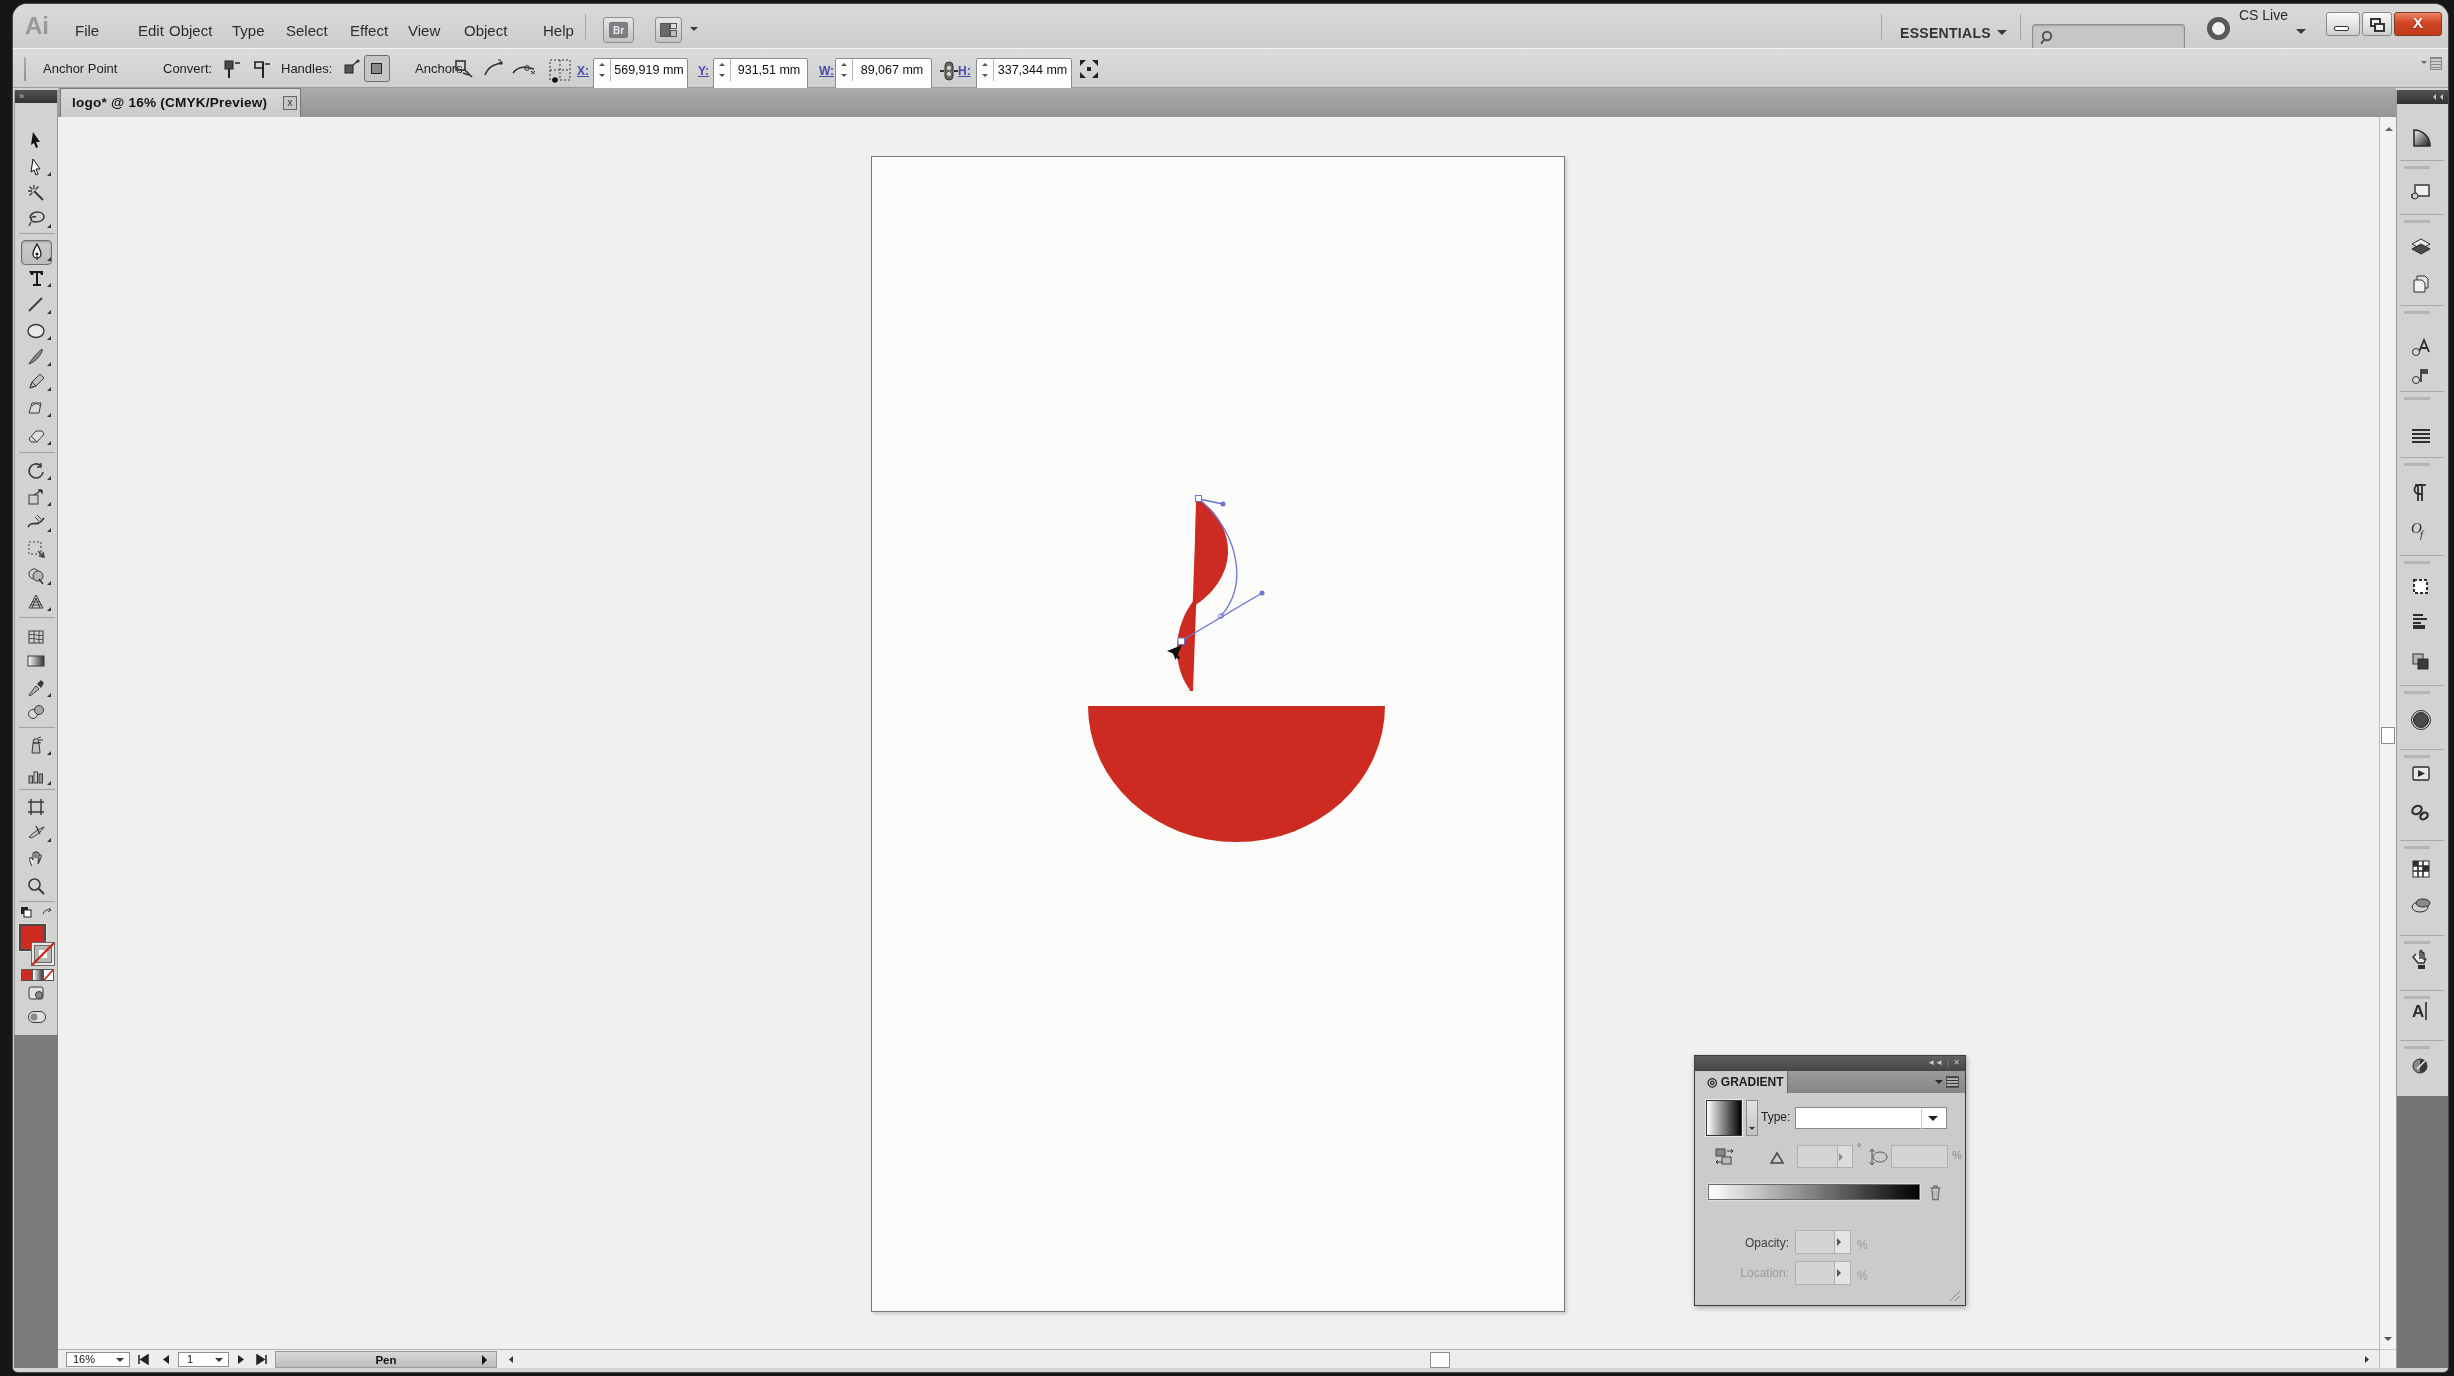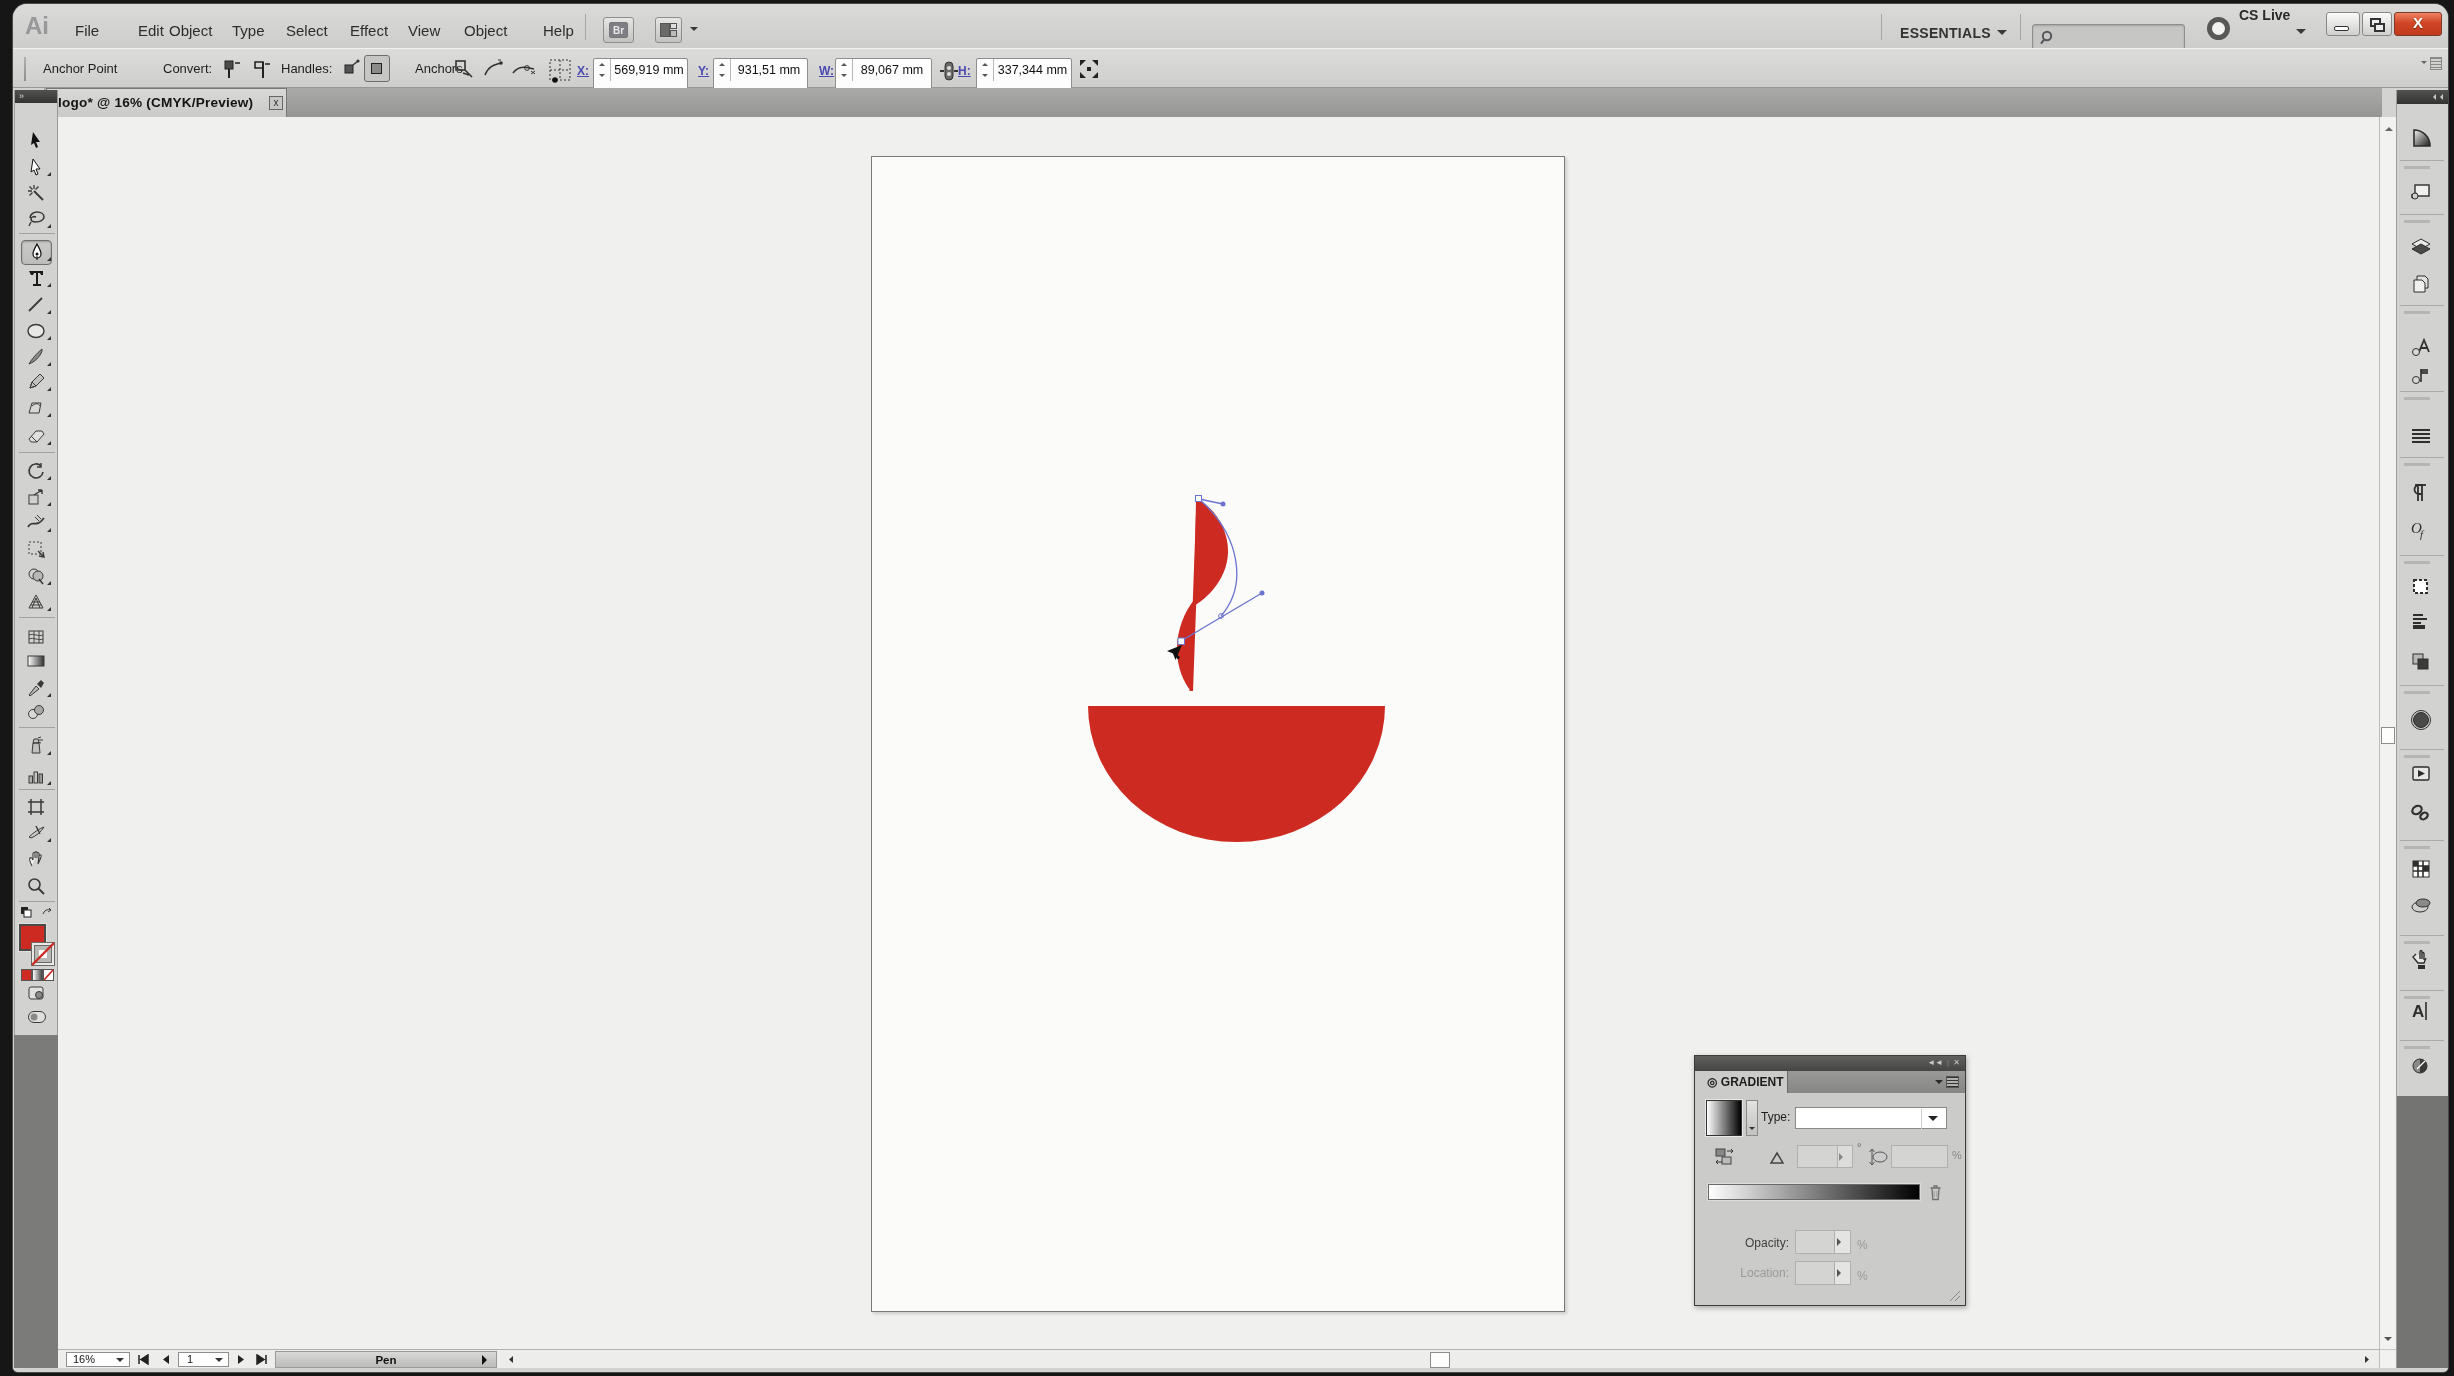--- a/index.html
+++ b/index.html
@@ -51,21 +51,21 @@
     <span class="abs" style="left:1887px;top:21px;font-size:14px;font-weight:bold;color:#333331;letter-spacing:0.3px;">ESSENTIALS</span>
     <div class="abs" style="left:1984px;top:26px;width:0;height:0;border:5px solid transparent;border-top-color:#3a3a38;"></div>
     <div class="abs" style="left:2007px;top:10px;width:1px;height:26px;background:#a6a6a4;"></div>
     <div class="abs" style="left:2019px;top:20px;width:153px;height:26px;border:1px solid #8e8e8c;border-radius:3px;background:#c6c6c4;box-shadow:inset 0 1px 2px rgba(0,0,0,0.18);">
       <svg class="abs" style="left:5px;top:4px" width="18" height="18" viewBox="0 0 18 18">
           <circle cx="9" cy="7" r="4.2" fill="none" stroke="#55555a" stroke-width="2"></circle>
           <path d="M6.3 10.3 L3 14.6" stroke="#55555a" stroke-width="2"></path>
         </svg>
     </div>
     <div class="abs" style="left:2194px;top:13px;width:23px;height:23px;border:5px solid #585856;border-radius:50%;background:#f2f2f0;"></div>
-    <span class="abs" style="left:2226px;top:3px;font-size:14px;font-weight:bold;color:#2a2a28;">CS Live</span>
+    <span class="abs" style="left:2226px;top:3px;font-size:14px;font-weight:normal;color:#2a2a28;">CS Live</span>
     <div class="abs" style="left:2283px;top:25px;width:0;height:0;border:5px solid transparent;border-top-color:#3a3a38;"></div>
 
     <div class="abs" style="left:2313px;top:8px;width:34px;height:24px;border:1px solid #88888a;border-radius:3px;background:linear-gradient(#fbfbf9,#cfcfcd);">
       <div class="abs" style="left:7px;top:13px;width:15px;height:5px;background:#fff;border:1px solid #333;border-radius:2px;"></div>
     </div>
     <div class="abs" style="left:2349px;top:8px;width:30px;height:24px;border:1px solid #88888a;border-radius:3px;background:linear-gradient(#fbfbf9,#cfcfcd);">
       <div class="abs" style="left:7px;top:5px;width:11px;height:9px;border:2px solid #333;background:#eee;"></div>
       <div class="abs" style="left:11px;top:10px;width:11px;height:9px;border:2px solid #333;background:#eee;"></div>
     </div>
     <div class="abs" style="left:2381px;top:8px;width:48px;height:24px;border:1px solid #7e3a2a;border-radius:3px;background:linear-gradient(#ef8463,#cf4526 45%,#c23a1c);">
@@ -153,21 +153,21 @@
           <path d="M2 20 l0 -6 6 6z"></path>
           <path d="M20 20 l-6 0 6 -6z"></path>
         </g>
         <rect x="9" y="9" width="4" height="4" fill="#222"></rect>
       </svg>
 
     <div class="abs" style="left:2408px;top:12px;width:0;height:0;border:3.5px solid transparent;border-top-color:#66666a;"></div>
     <div class="abs" style="left:2417px;top:8px;width:12px;height:13px;background:linear-gradient(#8a8a88 1px,transparent 1px) 0 0/100% 3px,#d0d0ce;border:1px solid #8a8a88;"></div>
   </div>
 
-  <div class="abs" id="tabrow" style="left:31px;top:84px;width:2338px;height:44px;background:linear-gradient(#aaaaa8,#8b8b89);border-bottom:1px solid #7e7e7c;">
+  <div class="abs" id="tabrow" style="left:45px;top:84px;width:2338px;height:44px;background:linear-gradient(#aaaaa8,#8b8b89);border-bottom:1px solid #7e7e7c;">
     <div class="abs" style="left:2px;top:0;width:241px;height:29px;background:linear-gradient(#d8d8d6,#cacac8);border:1px solid #78787a;border-bottom:none;">
       <span class="abs" style="left:11px;top:6px;font-size:13.6px;font-weight:bold;color:#141412;letter-spacing:0.2px;">logo* @ 16% (CMYK/Preview)</span>
       <div class="abs" style="left:222px;top:7px;width:14px;height:14px;border:1px solid #666;background:#c8c8c6;color:#333;font-size:10px;line-height:12px;text-align:center;">x</div>
     </div>
   </div>
 
   <div class="abs" id="canvas" style="left:45px;top:113px;width:2321px;height:1232px;background:#f0f0ee;overflow:hidden;">
 
     <div class="abs" style="left:813px;top:39px;width:694px;height:1156px;background:#fbfbfa;border:1px solid #7a7a78;box-shadow:2px 2px 3px rgba(0,0,0,0.15);"></div>
     <svg class="abs" style="left:813px;top:39px;" width="694" height="1156" viewBox="871 156 694 1156">

